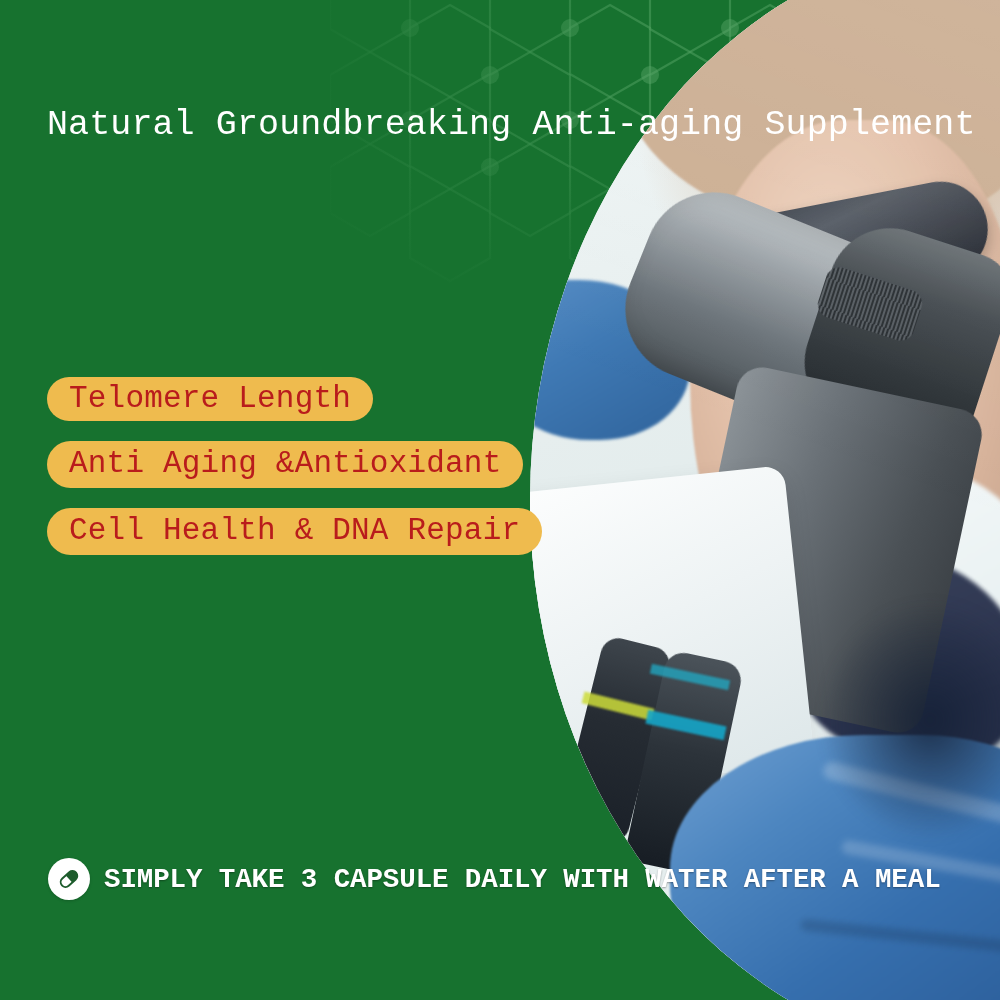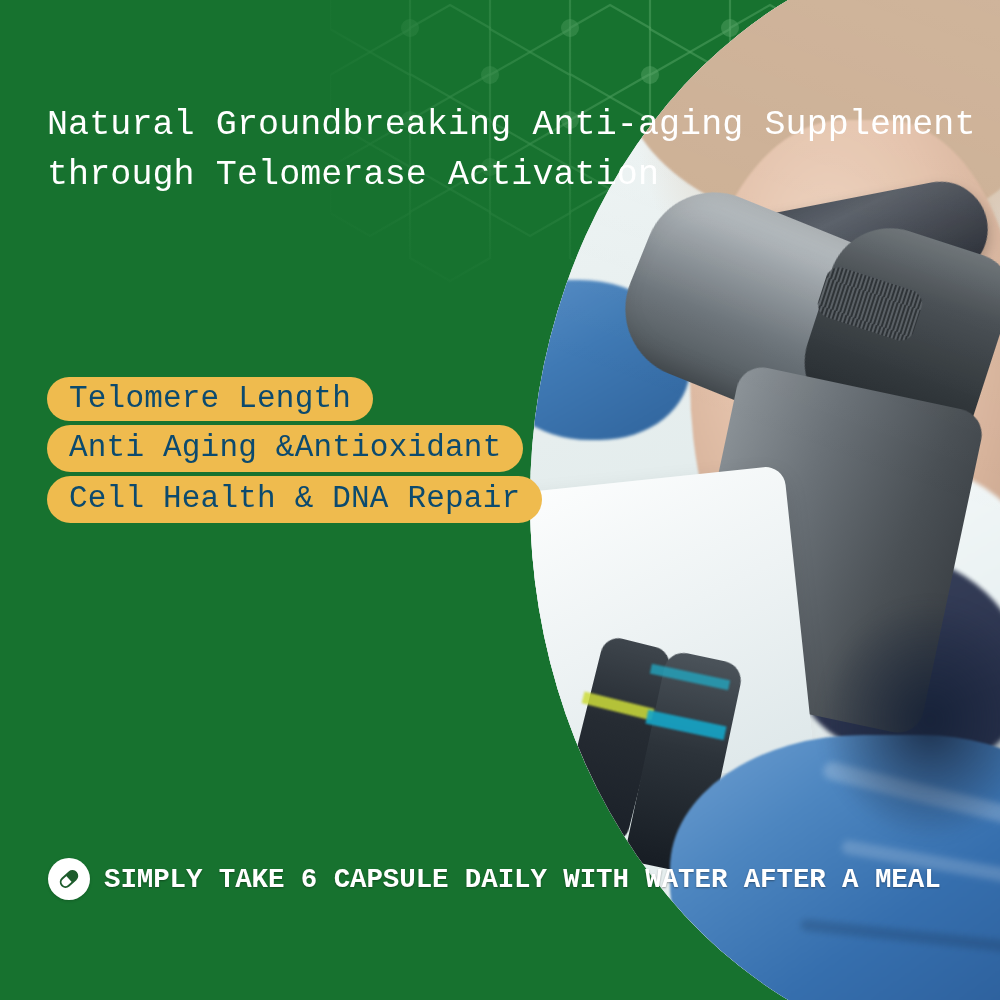--- a/index.html
+++ b/index.html
@@ -286,24 +286,24 @@
     position: absolute;
     top: 377px;
     left: 47px;
     z-index: 5;
   }
   .pill {
     display: inline-flex;
     align-items: center;
     height: 44px;
     padding: 0 22px 2px 22px;
-    margin-bottom: 4px;
+    margin-bottom: 20px;
     border-radius: 999px;
     background: #EFBB4E;
-    color: #0c4a6e;
+    color: #b91c1c;
     font-size: 31px;
     font-weight: 400;
     letter-spacing: .2px;
     white-space: nowrap;
   }
   .pill-row { display: block; }
   .pill-row:nth-child(2) .pill { height: 47px; }
   .pill-row:nth-child(3) .pill { height: 47px; }
 
   
@@ -427,34 +427,33 @@
       <div class="ph-glove-fold-1"></div>
       <div class="ph-glove-fold-2"></div>
       <div class="ph-glove-fold-3"></div>
       <div class="ph-dark-corner"></div>
       <div class="ph-soft"></div>
     </div>
   </div>
 
   <h1 class="headline">
     <span class="ln">Natural Groundbreaking Anti-aging Supplement</span>
-    <span class="ln">through Telomerase Activation</span>
   </h1>
 
   <div class="pills">
     <div class="pill-row"><span class="pill">Telomere Length</span></div>
     <div class="pill-row"><span class="pill">Anti Aging &amp;Antioxidant</span></div>
     <div class="pill-row"><span class="pill">Cell Health &amp; DNA Repair</span></div>
   </div>
 
   <div class="usage">
     <span class="usage-icon">
       <svg width="26" height="26" viewBox="0 0 26 26" xmlns="http://www.w3.org/2000/svg">
         <g transform="rotate(-42 13 13)">
           <rect x="3.5" y="8.2" width="19" height="9.6" rx="4.8" fill="none" stroke="#1d5c2c" stroke-width="1.9"></rect>
           <path d="M13 8.2 h4.7 a4.8 4.8 0 0 1 0 9.6 H13 z" fill="#1d5c2c"></path>
         </g>
       </svg>
     </span>
-    <span class="usage-text">SIMPLY TAKE 6 CAPSULE DAILY WITH WATER AFTER A MEAL</span>
+    <span class="usage-text">SIMPLY TAKE 3 CAPSULE DAILY WITH WATER AFTER A MEAL</span>
   </div>
 
 </div>
 
 </body></html>

